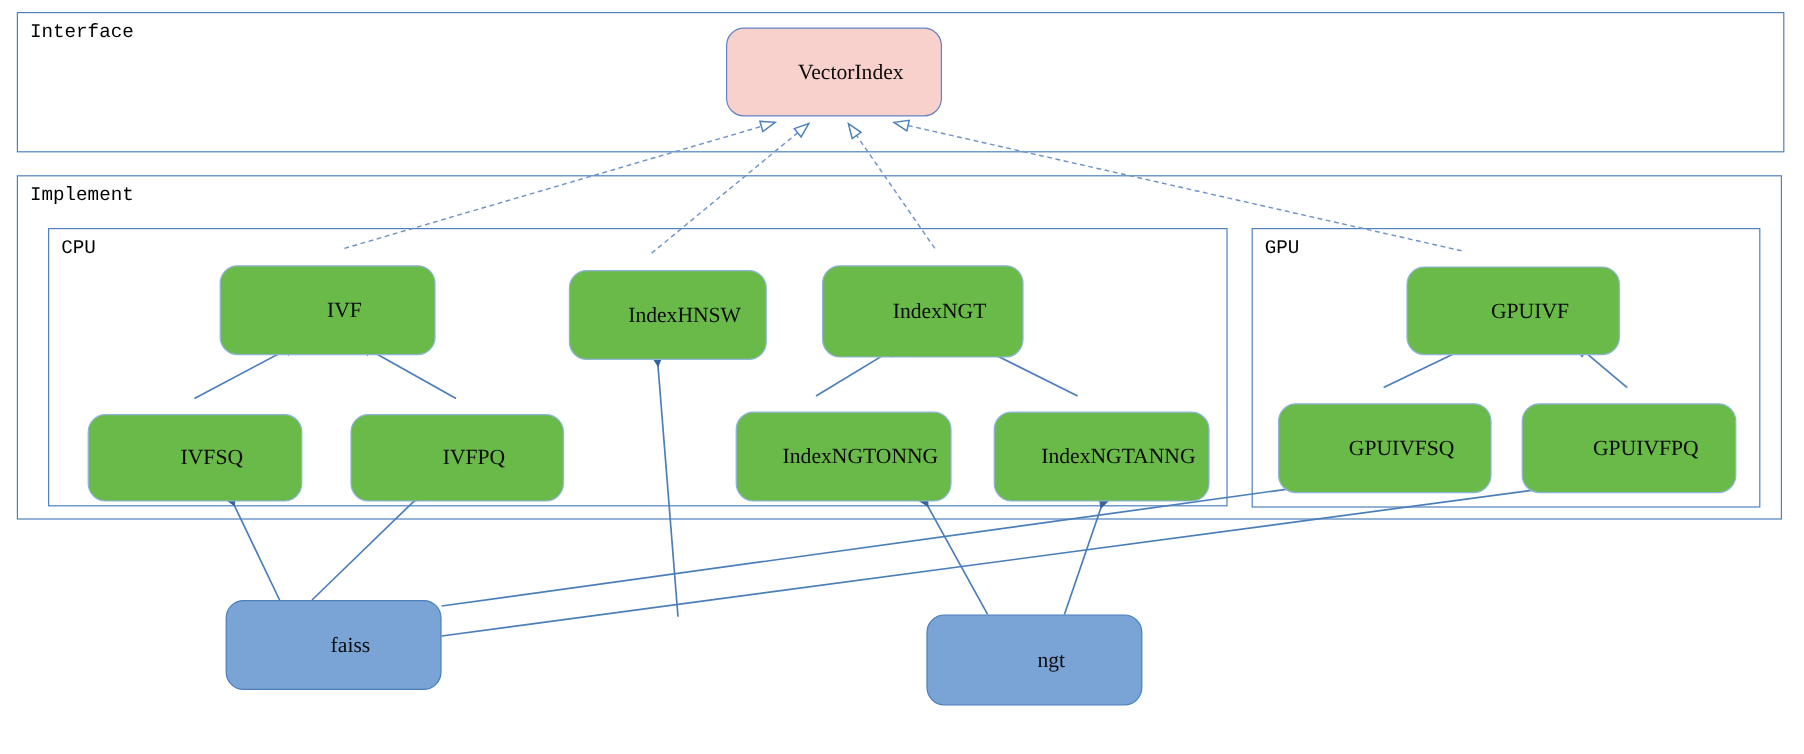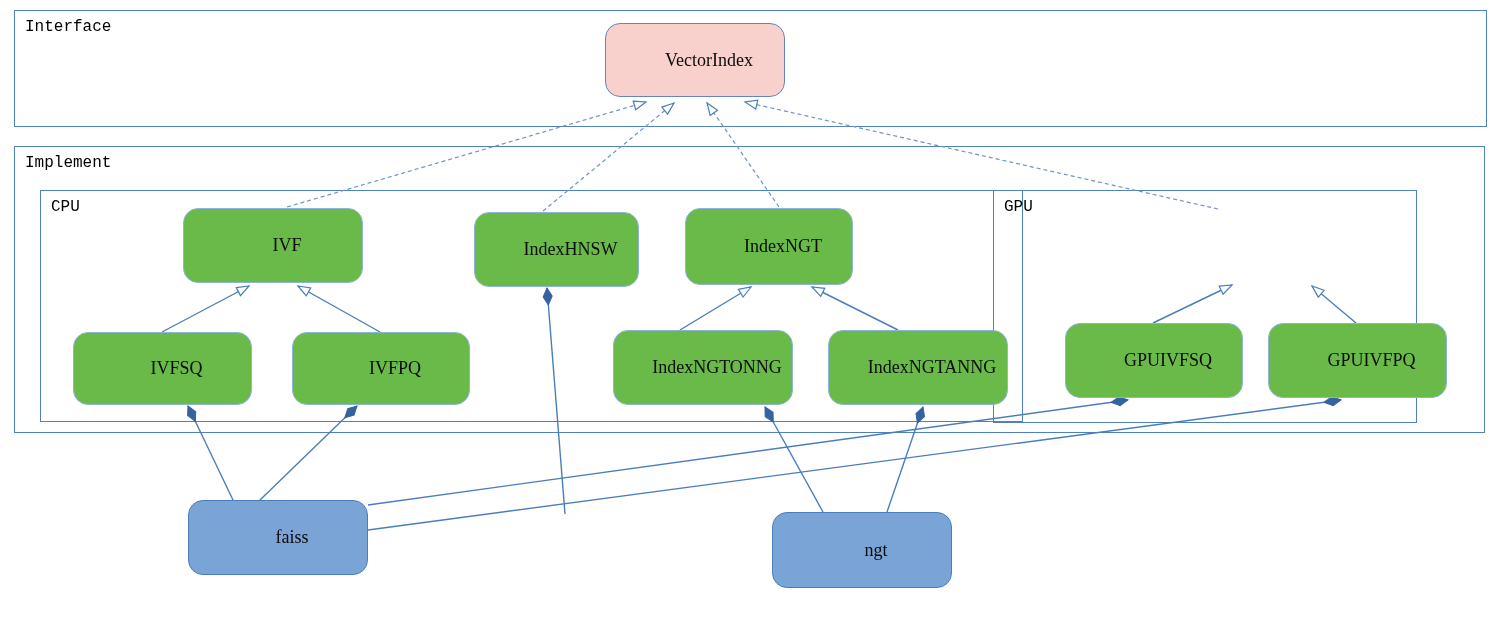--- a/index.html
+++ b/index.html
@@ -38,42 +38,42 @@
     position:absolute;
     display:flex; align-items:center; justify-content:center;
     border-radius:15px;
     font-family:"Liberation Serif", serif;
     font-size:18px;
     color:#0b0b0b;
     z-index:10;
     text-align:center;
     padding-left:28px;
   }
-  .node.green { background:#69ba49; border:1px solid #8fb4dc; }
+  .node.green { background:#69ba49; border:1px solid #8fb4dc;margin-top:13px; }
   .node.blue  { background:#7aa4d6; border:1.5px solid #4a7ebb; }
   .node.pink  { background:#f8d0cc; border:1.5px solid #6583c0; }
 </style>
 </head>
 <body>
 
 <div class="canvas">
 
   <div class="container" style="left:14px; top:10px; width:1473px; height:117px">
     <span class="clabel">Interface</span>
   </div>
 
   <div class="container" style="left:14px; top:146px; width:1471px; height:287px">
     <span class="clabel">Implement</span>
   </div>
 
   <div class="container" style="left:40px; top:190px; width:983px; height:232px">
     <span class="clabel">CPU</span>
   </div>
 
-  <div class="container" style="left:993px; top:190px; width:424px; height:233px">
+  <div class="container" style="left:1043px; top:190px; width:424px; height:233px">
     <span class="clabel">GPU</span>
   </div>
 
 
   <svg class="edges" width="1503" height="628" viewBox="0 0 1503 628">
     <defs>
       <marker id="tri" markerUnits="userSpaceOnUse" markerWidth="16" markerHeight="14" refX="13.5" refY="6" orient="auto">
         <path d="M1.5,1.5 L13.5,6 L1.5,10.5 z" fill="#ffffff" stroke="#4a7ebb" stroke-width="1.2"></path>
       </marker>
       <marker id="diam" markerUnits="userSpaceOnUse" markerWidth="22" markerHeight="12" refX="19" refY="5.5" orient="auto">
@@ -127,20 +127,23 @@
   </div>
 
   <div class="node green" style="left:613px; top:330px; width:180px; height:75px">
     <span>IndexNGTONNG</span>
   </div>
 
   <div class="node green" style="left:828px; top:330px; width:180px; height:75px">
     <span>IndexNGTANNG</span>
   </div>
 
+  <div class="node green" style="left:1172px; top:209px; width:178px; height:74px">
+    <span>GPUIVF</span>
+  </div>
 
   <div class="node green" style="left:1268px; top:323px; width:179px; height:75px">
     <span>GPUIVFPQ</span>
   </div>
 
   <div class="node green" style="left:1065px; top:323px; width:178px; height:75px">
     <span>GPUIVFSQ</span>
   </div>
 
   <div class="node blue" style="left:188px; top:500px; width:180px; height:75px">

